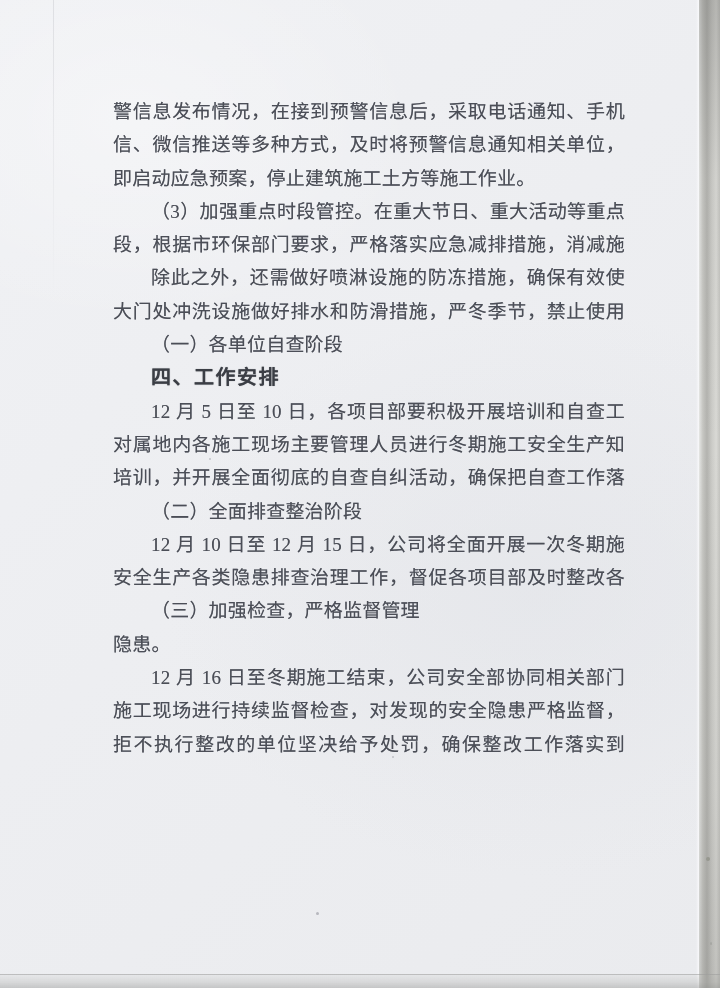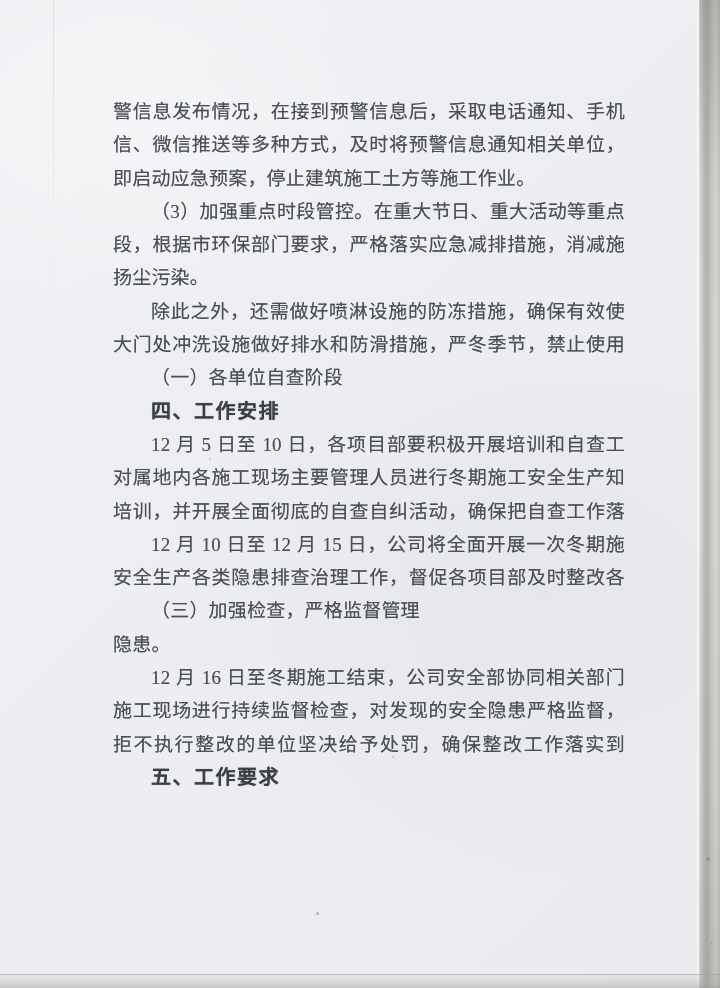--- a/index.html
+++ b/index.html
@@ -123,36 +123,35 @@
 
 <div class="scan-page">
   <div class="fold-line"></div>
 
   <div class="text-column" id="text-column">
       <div class="line body fill">警信息发布情况，在接到预警信息后，采取电话通知、手机短</div>
       <div class="line body fill">信、微信推送等多种方式，及时将预警信息通知相关单位，立</div>
       <div class="line body">即启动应急预案，停止建筑施工土方等施工作业。</div>
       <div class="line body indent fill">（3）加强重点时段管控。在重大节日、重大活动等重点时</div>
       <div class="line body fill">段，根据市环保部门要求，严格落实应急减排措施，消减施工</div>
-      <div class="line body">扬尘污染。</div>
       <div class="line body indent fill">除此之外，还需做好喷淋设施的防冻措施，确保有效使用。</div>
       <div class="line body fill">大门处冲洗设施做好排水和防滑措施，严冬季节，禁止使用喷</div>
       <div class="line body indent">（一）各单位自查阶段</div>
       <div class="line heading indent">四、工作安排</div>
       <div class="line body indent fill">12 月 5 日至 10 日，各项目部要积极开展培训和自查工作，</div>
       <div class="line body fill">对属地内各施工现场主要管理人员进行冬期施工安全生产知识</div>
       <div class="line body fill">培训，并开展全面彻底的自查自纠活动，确保把自查工作落到</div>
+      <div class="line body indent">（二）全面排查整治阶段</div>
       <div class="line body indent fill">12 月 10 日至 12 月 15 日，公司将全面开展一次冬期施工</div>
       <div class="line body fill">安全生产各类隐患排查治理工作，督促各项目部及时整改各类</div>
       <div class="line body indent">（三）加强检查，严格监督管理</div>
       <div class="line body">隐患。</div>
       <div class="line body indent fill">12 月 16 日至冬期施工结束，公司安全部协同相关部门对</div>
       <div class="line body fill">施工现场进行持续监督检查，对发现的安全隐患严格监督，对</div>
       <div class="line body fill">拒不执行整改的单位坚决给予处罚，确保整改工作落实到位。</div>
-      <div class="line heading indent">五、工作要求</div>
     </div>
 
   <div class="edge-right-highlight"></div>
   <div class="edge-right"></div>
   <div class="edge-bottom"></div>
 
   <div class="speck speck-1"></div>
   <div class="speck speck-2"></div>
   <div class="speck speck-3"></div>
   <div class="speck speck-4"></div>

